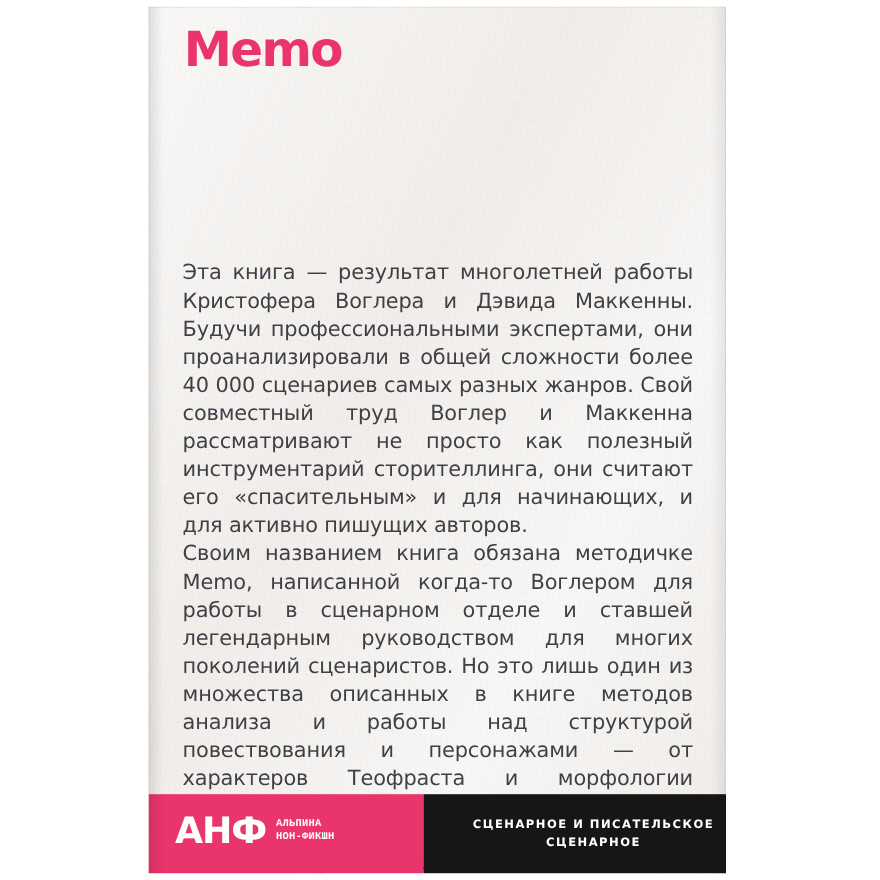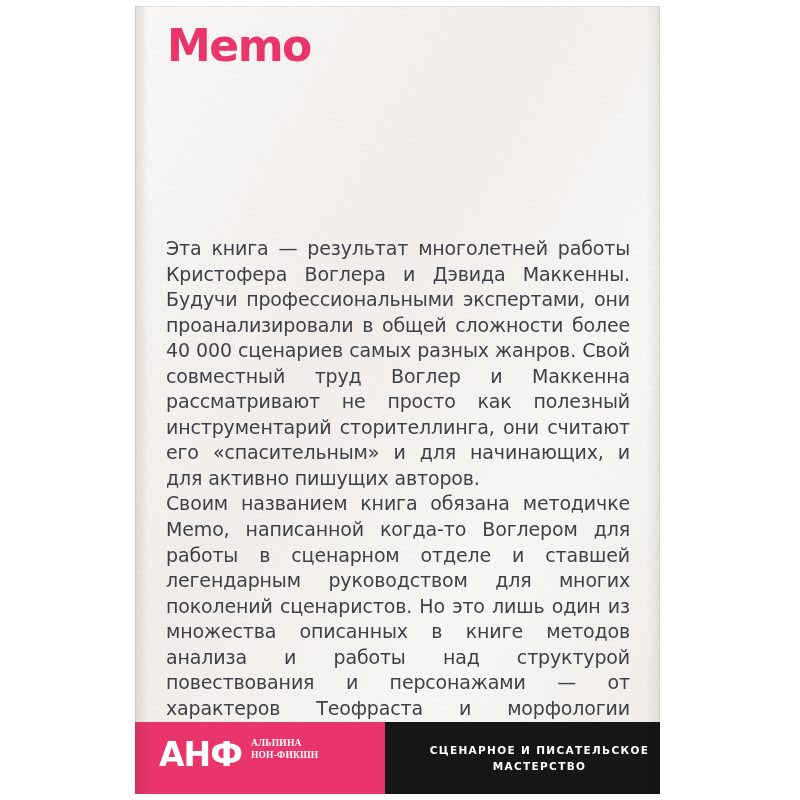--- a/index.html
+++ b/index.html
@@ -113,33 +113,34 @@
   .bar-dark {
     flex: 1;
     background: #161616;
     position: relative;
   }
   .publisher {
     position: absolute;
     left: 24px;
     top: 16px;
     display: flex;
+    align-items: center;
     gap: 9px;
   }
   .pub-logo {
     font-family: "DejaVu Sans", sans-serif;
     font-weight: bold;
     font-size: 33px;
     color: #ffffff;
     line-height: 1;
     letter-spacing: -1px;
   }
   .pub-text {
     color: #ffffff;
-    font-family: Liberation Serif, serif;
+    font-family: Liberation Mono, monospace;
     font-size: 9.5px;
     font-weight: bold;
     line-height: 1.25;
     letter-spacing: 0.2px;
   }
   .series {
     position: absolute;
     left: 0;
     right: 0;
     top: 20px;
@@ -194,21 +195,21 @@
             <span class="pub-logo">АНФ</span>
             <span class="pub-text">
               <span>АЛЬПИНА</span><br>
               <span>НОН-ФИКШН</span>
             </span>
           </div>
         </div>
         <div class="bar-dark">
           <div class="series">
             <span>СЦЕНАРНОЕ И ПИСАТЕЛЬСКОЕ</span><br>
-            <span>МАСТЕРСТВО</span>
+            <span>СЦЕНАРНОЕ</span>
           </div>
         </div>
       </div>
 
     </div>
   </div>
 
   <div class="spine-shadow"></div>
   <div class="edge-shadow"></div>
 

